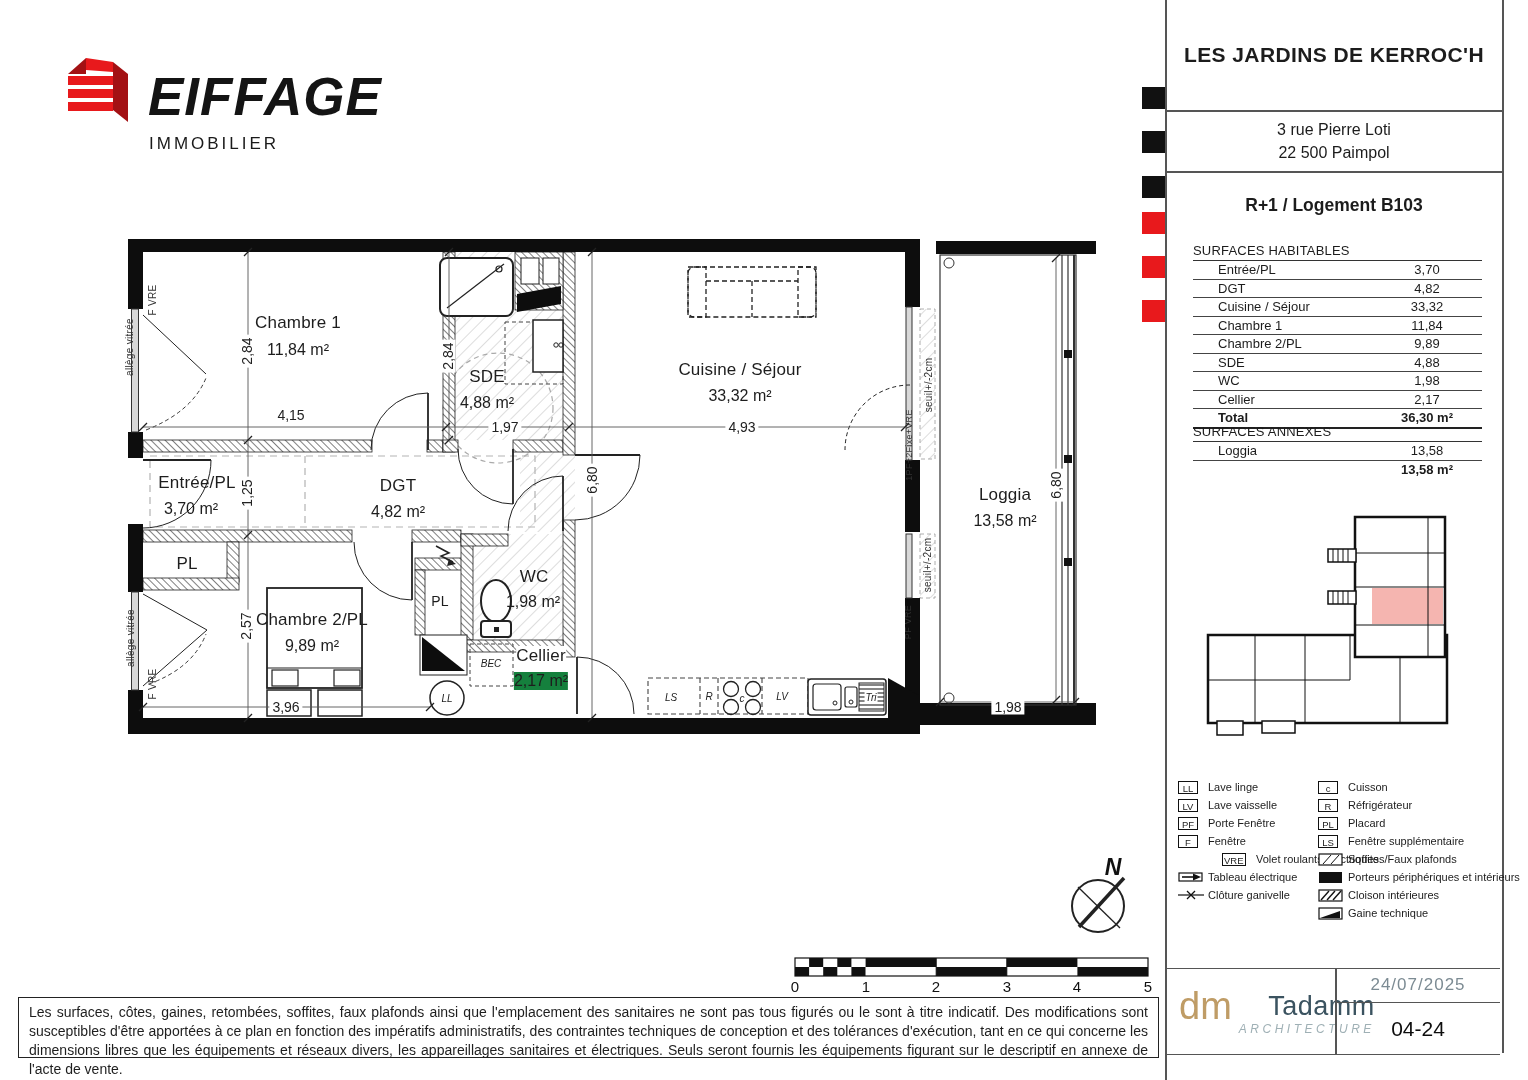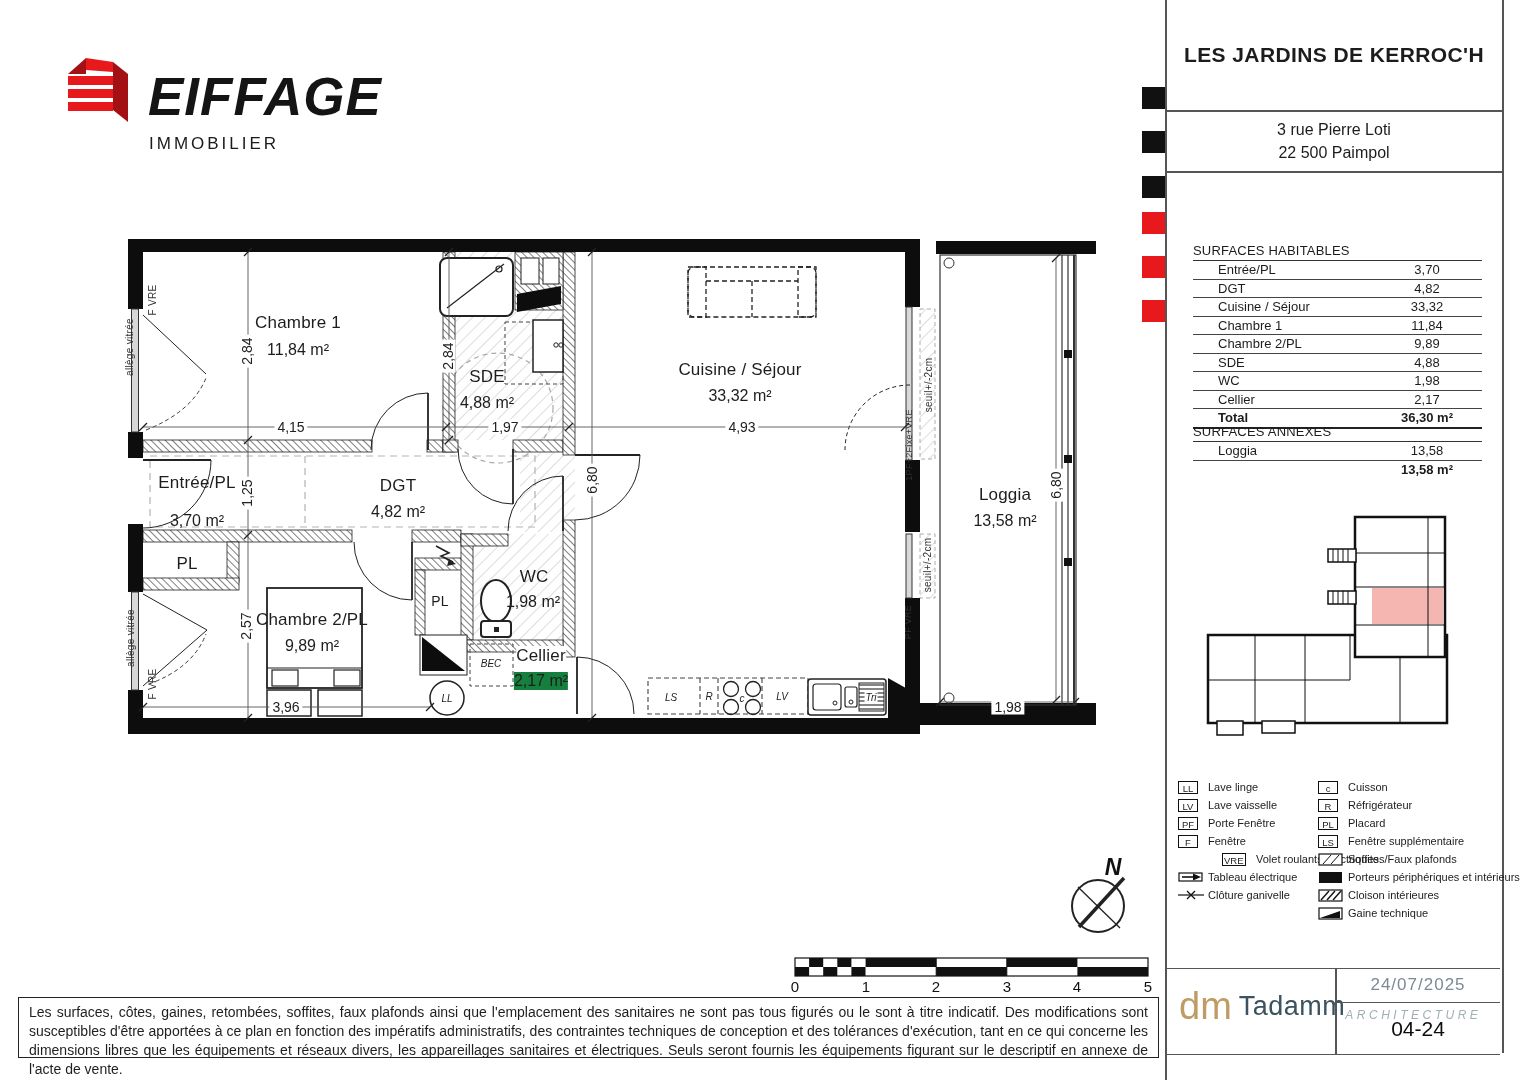--- a/index.html
+++ b/index.html
@@ -295,36 +295,36 @@
     </g>
   </svg>
 
   <div class="ctr room-name" style="left:298px;top:323px;">Chambre 1</div>
   <div class="ctr room-area" style="left:298px;top:350px;">11,84 m²</div>
   <div class="ctr room-name" style="left:487px;top:377px;">SDE</div>
   <div class="ctr room-area" style="left:487px;top:403px;">4,88 m²</div>
   <div class="ctr room-name" style="left:740px;top:370px;">Cuisine / Séjour</div>
   <div class="ctr room-area" style="left:740px;top:396px;">33,32 m²</div>
   <div class="ctr room-name" style="left:197px;top:483px;">Entrée/PL</div>
-  <div class="ctr room-area" style="left:197px;top:509px;margin-top:12px;">3,70 m²</div>
+  <div class="ctr room-area" style="left:191px;top:509px;">3,70 m²</div>
   <div class="ctr room-name" style="left:398px;top:486px;">DGT</div>
   <div class="ctr room-area" style="left:398px;top:512px;">4,82 m²</div>
   <div class="ctr room-name" style="left:187px;top:564px;">PL</div>
   <div class="ctr room-name" style="left:312px;top:620px;">Chambre 2/PL</div>
   <div class="ctr room-area" style="left:312px;top:646px;">9,89 m²</div>
   <div class="ctr room-name" style="left:440px;top:601px;font-size:14px;">PL</div>
   <div class="ctr room-name" style="left:534px;top:577px;">WC</div>
   <div class="ctr room-area" style="left:533px;top:602px;">1,98 m²</div>
   <div class="ctr room-name" style="left:541px;top:656px;background:#fff;">Cellier</div>
   <div class="ctr room-area" style="left:541px;top:681px;background:#15803d;">2,17 m²</div>
   <div class="ctr room-name" style="left:1005px;top:495px;">Loggia</div>
   <div class="ctr room-area" style="left:1005px;top:521px;">13,58 m²</div>
 
   <div class="rot dim" style="left:247px;top:351px;">2,84</div>
-  <div class="ctr dim" style="left:291px;top:427px;">4,15</div>
+  <div class="ctr dim" style="left:291px;top:415px;">4,15</div>
   <div class="rot dim" style="left:448px;top:356px;">2,84</div>
   <div class="ctr dim" style="left:505px;top:427px;">1,97</div>
   <div class="ctr dim" style="left:742px;top:427px;">4,93</div>
   <div class="rot dim" style="left:592px;top:480px;">6,80</div>
   <div class="rot dim" style="left:247px;top:493px;">1,25</div>
   <div class="rot dim" style="left:246px;top:626px;">2,57</div>
   <div class="ctr dim" style="left:286px;top:707px;">3,96</div>
   <div class="ctr dim" style="left:1008px;top:707px;">1,98</div>
   <div class="rot dim" style="left:1056px;top:485px;">6,80</div>
 
@@ -366,20 +366,21 @@
     <div class="vline" style="left:0;top:0;height:1080px;"></div>
     <div class="vline" style="left:337px;top:0;height:1053px;"></div>
     <div class="hline" style="left:0;top:110px;width:338px;"></div>
     <div class="hline" style="left:0;top:171px;width:338px;"></div>
 
     <div id="sb-title">LES JARDINS DE KERROC'H</div>
     <div id="sb-address">
       <span>3 rue Pierre Loti</span>
       <span>22 500 Paimpol</span>
     </div>
+    <div id="sb-unit">R+1 / Logement B103</div>
 
     <div class="sb-sec" style="top:243px;">
       <div class="sec-head">SURFACES HABITABLES</div>
       <div class="trow">
           <span class="tlabel">Entrée/PL</span>
           <span class="tval">3,70</span>
         </div>
       <div class="trow">
           <span class="tlabel">DGT</span>
           <span class="tval">4,82</span>
@@ -577,21 +578,21 @@
           </span>
             <span class="lg-text">Gaine technique</span>
           </div>
       </div>
     </div>
 
     <div id="sb-footer">
       <div id="tadamm-box">
         <div class="abs" style="left:14px;top:22px;display:flex;align-items:flex-start;gap:7px;">
           <span id="tadamm-mono">dm</span>
-          <span style="display:flex;align-items:flex-end;">
+          <span style="display:flex;flex-direction:column;align-items:flex-end;">
             <span id="tadamm-name">Tadamm</span>
             <span id="tadamm-sub">ARCHITECTURE</span>
           </span>
         </div>
       </div>
       <div id="ftr-vline"></div>
       <div id="date-box">24/07/2025</div>
       <div id="page-box">04-24</div>
     </div>
   </div>

